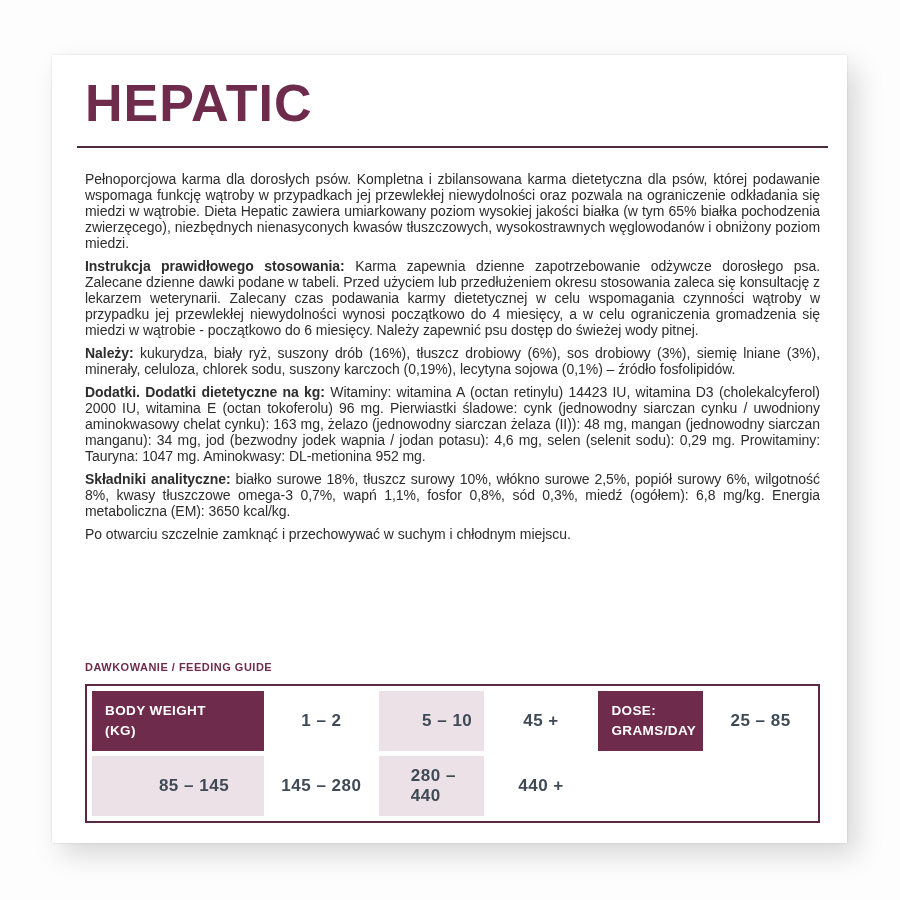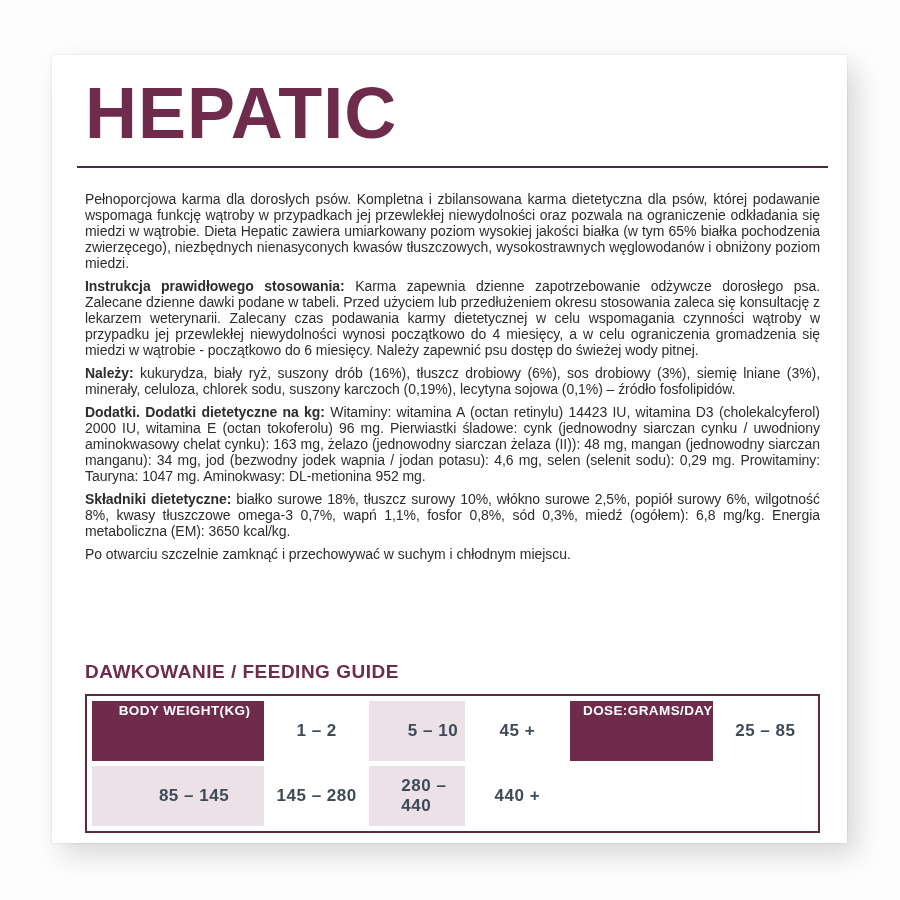--- a/index.html
+++ b/index.html
@@ -22,21 +22,21 @@
     position:absolute;
     left:52px;top:55px;
     width:795px;height:788px;
     background:#ffffff;
     box-shadow:0 0 2px rgba(0,0,0,.14), 10px 12px 26px rgba(0,0,0,.15);
     padding:0 27px 0 33px;
     overflow:hidden;
   }
   h1.title{
     margin:22px 0 16px;
-    font-size:72px;
+    font-size:52px;
     font-weight:bold;
     letter-spacing:1px;
     color:var(--accent);
     line-height:1;
   }
   hr.rule{
     border:none;
     border-top:2px solid #4e2a3d;
     margin:17px -8px 0 -8px;
   }
@@ -51,42 +51,42 @@
   .text-block p{margin:0 0 7px;}
   .text-block p:last-child{margin-bottom:0;}
   .lead{font-weight:bold;}
   .guide{
     position:absolute;
     left:33px;right:27px;top:606px;
   }
   .guide-heading{
     color:var(--accent);
     font-weight:bold;
-    font-size:19px;
+    font-size:11px;
     letter-spacing:.5px;
   }
   .ftable{
     margin-top:11px;
     border:2px solid var(--table-border);
     padding:5px;
     display:grid;
     grid-template-columns:172px 1fr 1fr 1fr 1fr 1fr;
     grid-template-rows:60px 60px;
     gap:5px;
     background:#ffffff;
   }
   .hcell{
     background:var(--accent);
     color:#ffffff;
     font-weight:bold;
     font-size:13.5px;
     letter-spacing:.4px;
     line-height:1.45;
     display:flex;
-    flex-direction:row;
+    flex-direction:column;
     justify-content:center;
     padding-left:13px;
   }
   .dcell{
     display:flex;
     align-items:center;
     justify-content:center;
     font-weight:bold;
     font-size:17px;
     letter-spacing:.5px;
@@ -101,21 +101,21 @@
 <div class="card">
 
   <h1 class="title">HEPATIC</h1>
   <hr class="rule">
 
   <div class="text-block">
     <p><span>Pełnoporcjowa karma dla dorosłych psów. Kompletna i zbilansowana karma dietetyczna dla psów, której podawanie wspomaga funkcję wątroby w przypadkach jej przewlekłej niewydolności oraz pozwala na ograniczenie odkładania się miedzi w wątrobie. Dieta Hepatic zawiera umiarkowany poziom wysokiej jakości białka (w tym 65% białka pochodzenia zwierzęcego), niezbędnych nienasyconych kwasów tłuszczowych, wysokostrawnych węglowodanów i obniżony poziom miedzi.</span></p>
     <p><span class="lead">Instrukcja prawidłowego stosowania:</span><span> Karma zapewnia dzienne zapotrzebowanie odżywcze dorosłego psa. Zalecane dzienne dawki podane w tabeli. Przed użyciem lub przedłużeniem okresu stosowania zaleca się konsultację z lekarzem weterynarii. Zalecany czas podawania karmy dietetycznej w celu wspomagania czynności wątroby w przypadku jej przewlekłej niewydolności wynosi początkowo do 4 miesięcy, a w celu ograniczenia gromadzenia się miedzi w wątrobie - początkowo do 6 miesięcy. Należy zapewnić psu dostęp do świeżej wody pitnej.</span></p>
     <p><span class="lead">Należy:</span><span> kukurydza, biały ryż, suszony drób (16%), tłuszcz drobiowy (6%), sos drobiowy (3%), siemię lniane (3%), minerały, celuloza, chlorek sodu, suszony karczoch (0,19%), lecytyna sojowa (0,1%) – źródło fosfolipidów.</span></p>
     <p><span class="lead">Dodatki. Dodatki dietetyczne na kg:</span><span> Witaminy: witamina A (octan retinylu) 14423 IU, witamina D3 (cholekalcyferol) 2000 IU, witamina E (octan tokoferolu) 96 mg. Pierwiastki śladowe: cynk (jednowodny siarczan cynku / uwodniony aminokwasowy chelat cynku): 163 mg, żelazo (jednowodny siarczan żelaza (II)): 48 mg, mangan (jednowodny siarczan manganu): 34 mg, jod (bezwodny jodek wapnia / jodan potasu): 4,6 mg, selen (selenit sodu): 0,29 mg. Prowitaminy: Tauryna: 1047 mg. Aminokwasy: DL-metionina 952 mg.</span></p>
-    <p><span class="lead">Składniki dietetyczne:</span><span> białko surowe 18%, tłuszcz surowy 10%, włókno surowe 2,5%, popiół surowy 6%, wilgotność 8%, kwasy tłuszczowe omega-3 0,7%, wapń 1,1%, fosfor 0,8%, sód 0,3%, miedź (ogółem): 6,8 mg/kg. Energia metaboliczna (EM): 3650 kcal/kg.</span></p>
+    <p><span class="lead">Składniki analityczne:</span><span> białko surowe 18%, tłuszcz surowy 10%, włókno surowe 2,5%, popiół surowy 6%, wilgotność 8%, kwasy tłuszczowe omega-3 0,7%, wapń 1,1%, fosfor 0,8%, sód 0,3%, miedź (ogółem): 6,8 mg/kg. Energia metaboliczna (EM): 3650 kcal/kg.</span></p>
     <p><span>Po otwarciu szczelnie zamknąć i przechowywać w suchym i chłodnym miejscu.</span></p>
   </div>
 
   <div class="guide">
     <div class="guide-heading">DAWKOWANIE / FEEDING GUIDE</div>
 
     <div class="ftable">
 
       <div class="hcell">
         <span>BODY WEIGHT</span>

